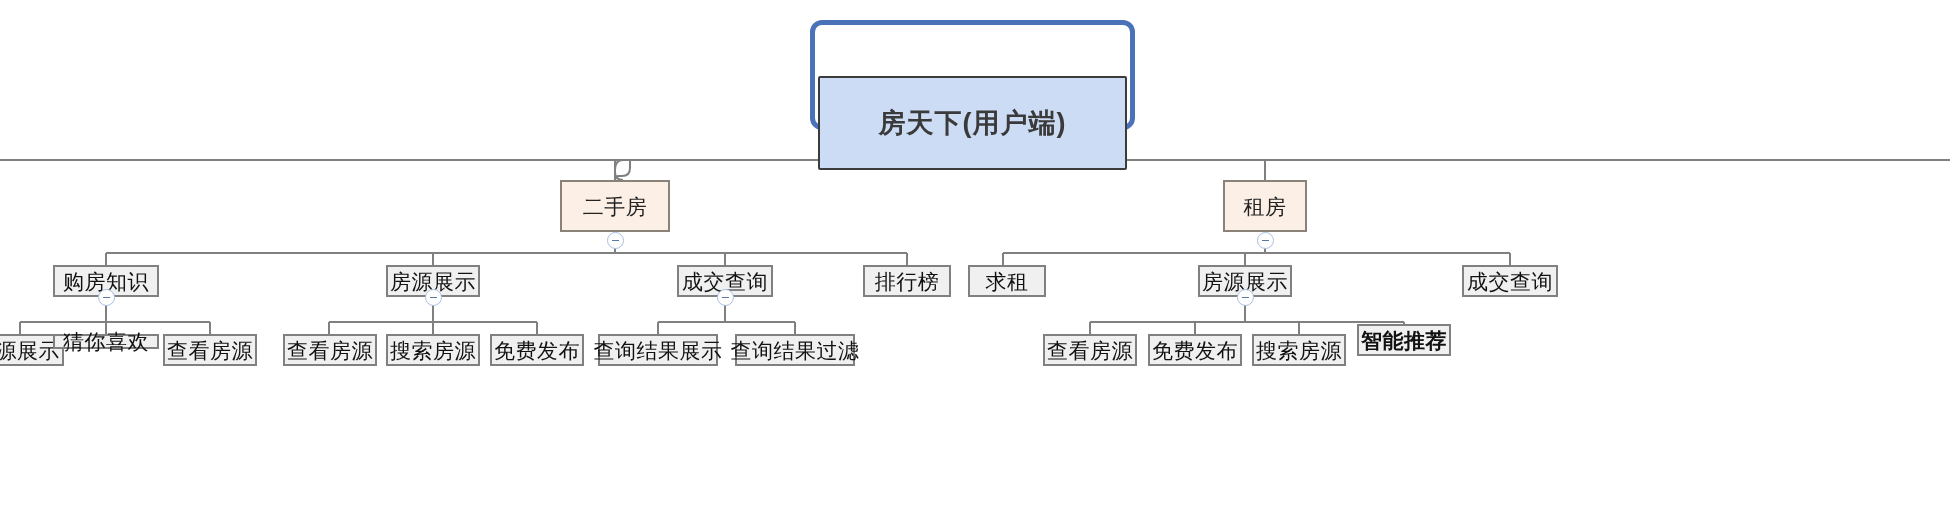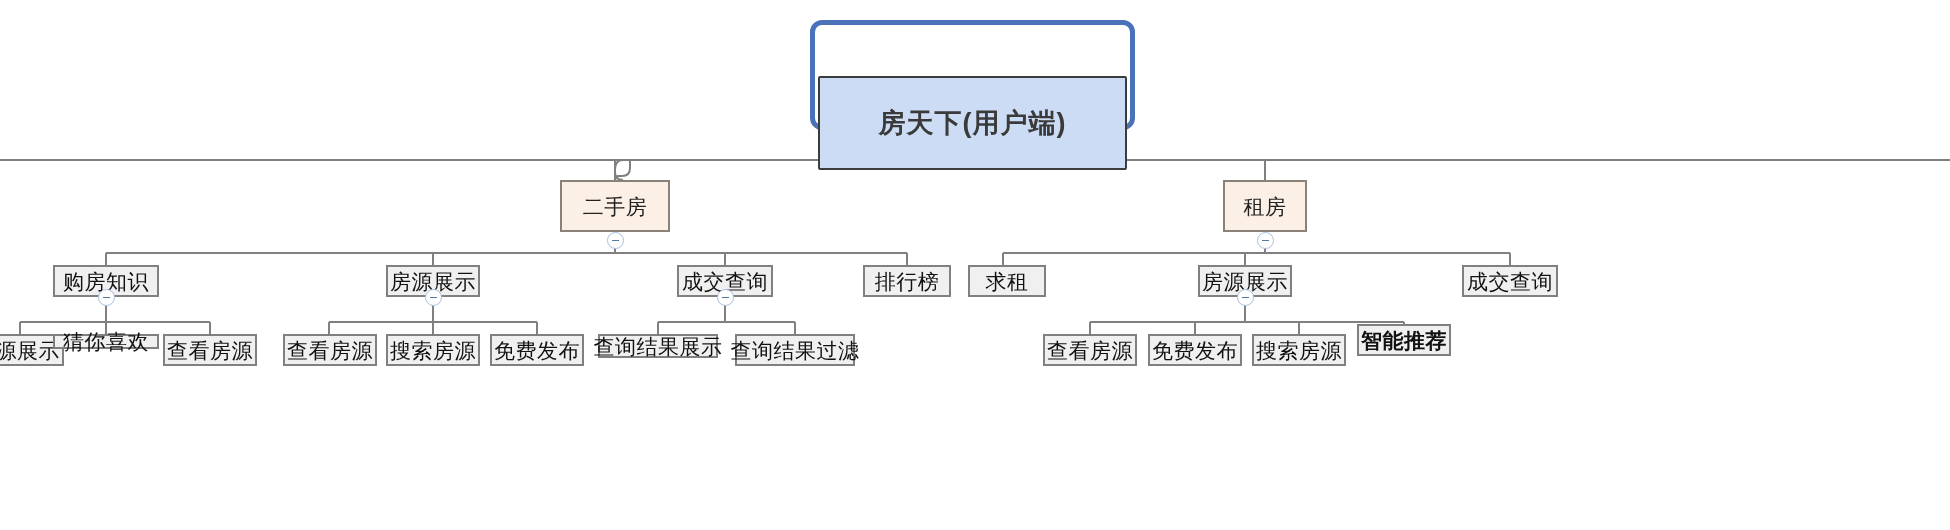--- a/index.html
+++ b/index.html
@@ -214,21 +214,21 @@
   </div>
 
   <div class="node lvl4" style="left:386px; top:334px; width:94px; height:32px;">
     <span>搜索房源</span>
   </div>
 
   <div class="node lvl4" style="left:490px; top:334px; width:94px; height:32px;">
     <span>免费发布</span>
   </div>
 
-  <div class="node lvl4" style="left:598px; top:334px; width:120px; height:24px;">
+  <div class="node lvl4" style="left:598px; top:334px; width:120px; height:32px;">
     <span>查询结果展示</span>
   </div>
 
   <div class="node lvl4" style="left:735px; top:334px; width:120px; height:32px;">
     <span>查询结果过滤</span>
   </div>
 
   <div class="node lvl4" style="left:1043px; top:334px; width:94px; height:32px;">
     <span>查看房源</span>
   </div>

